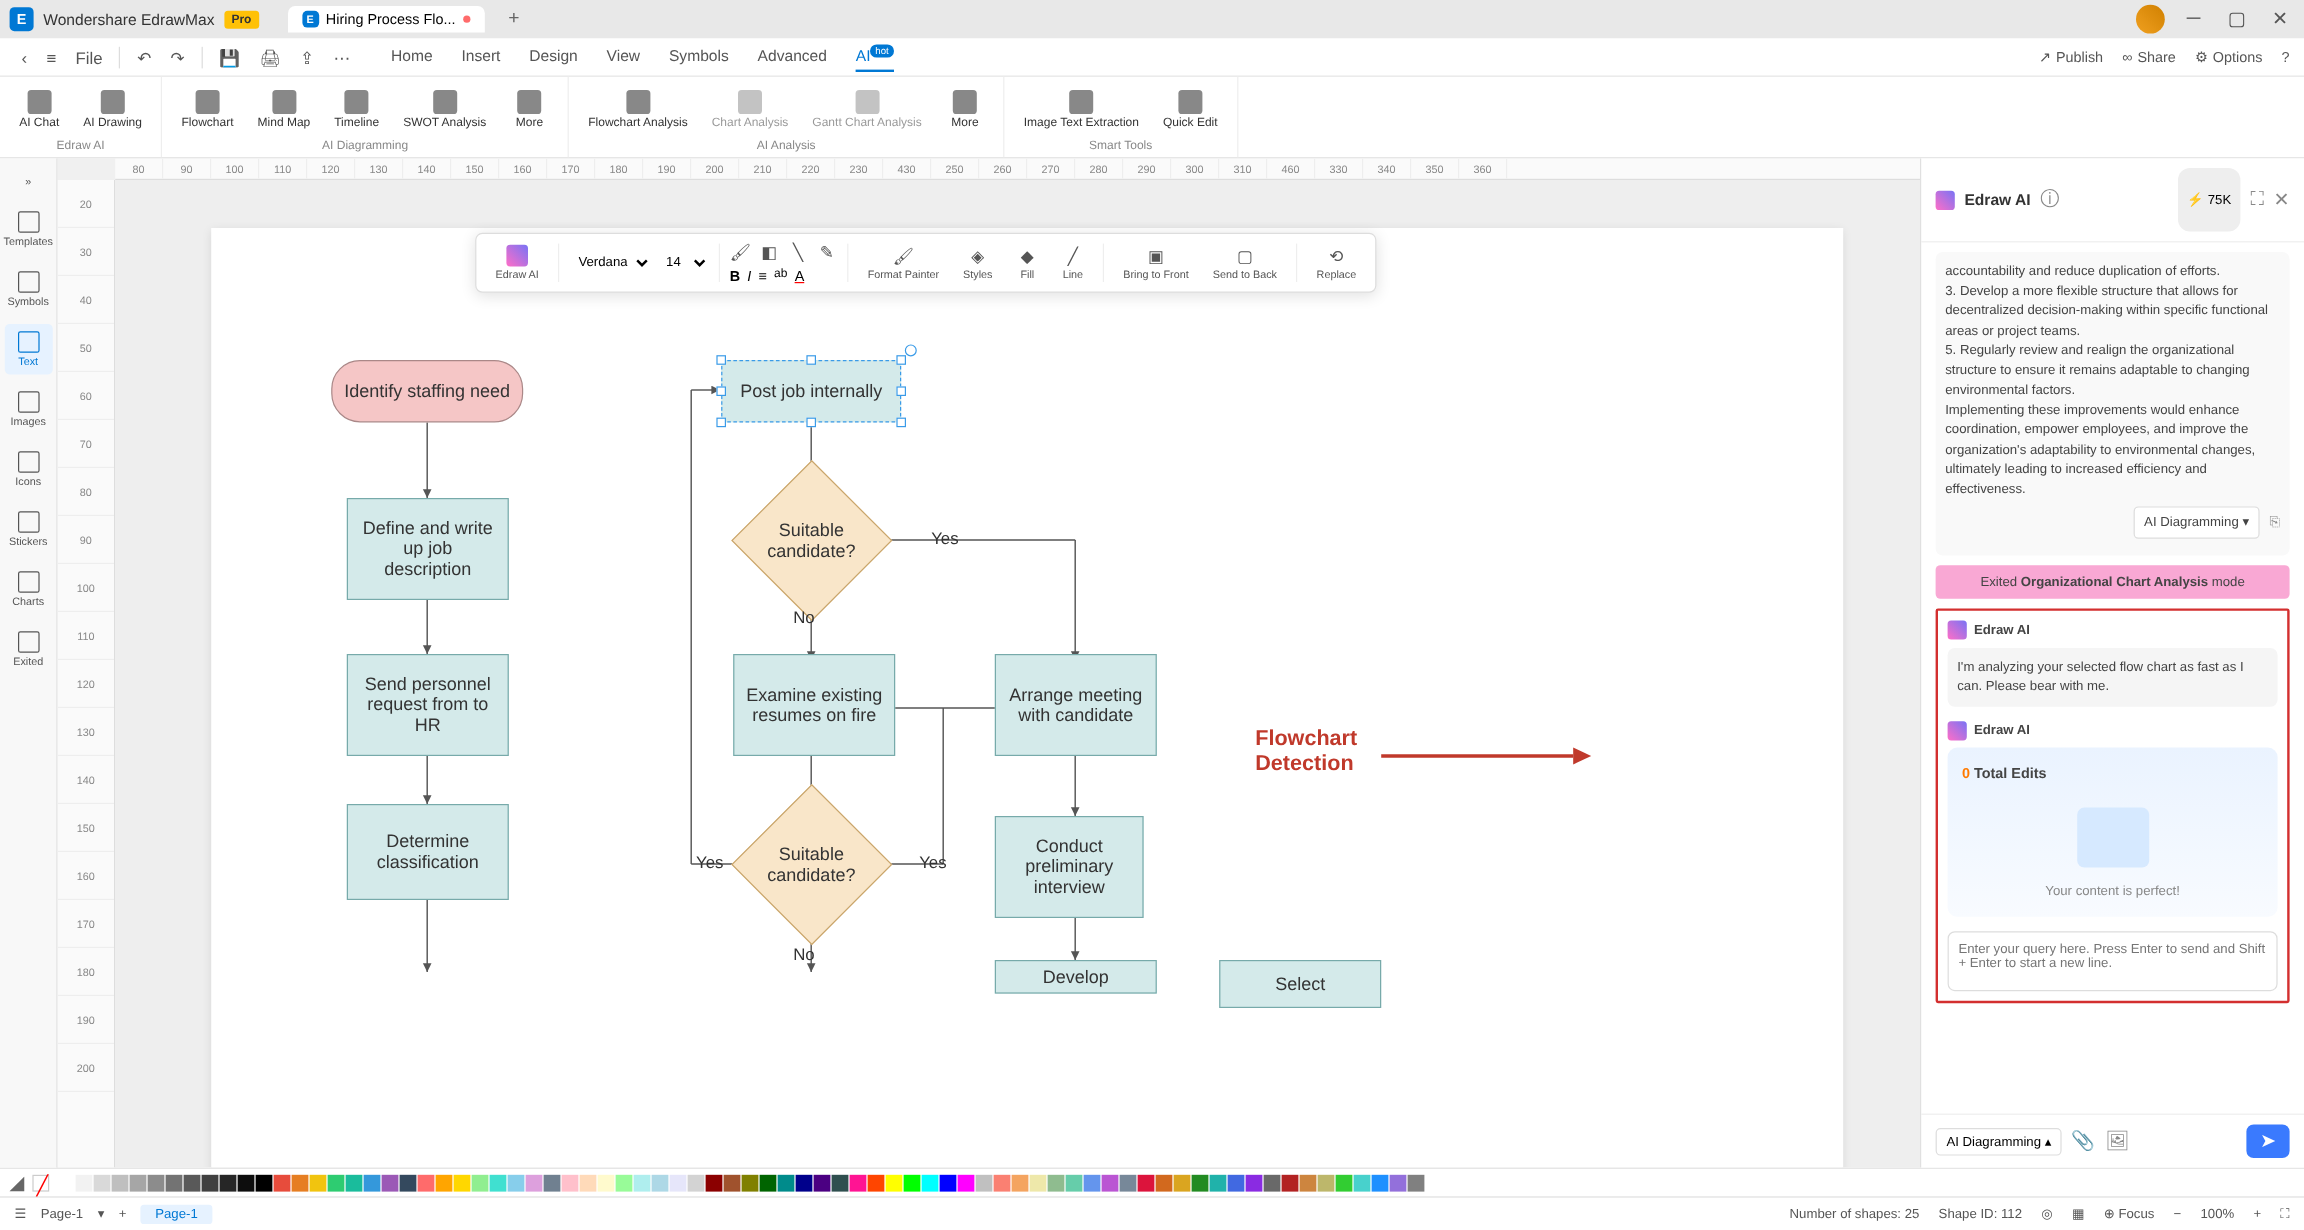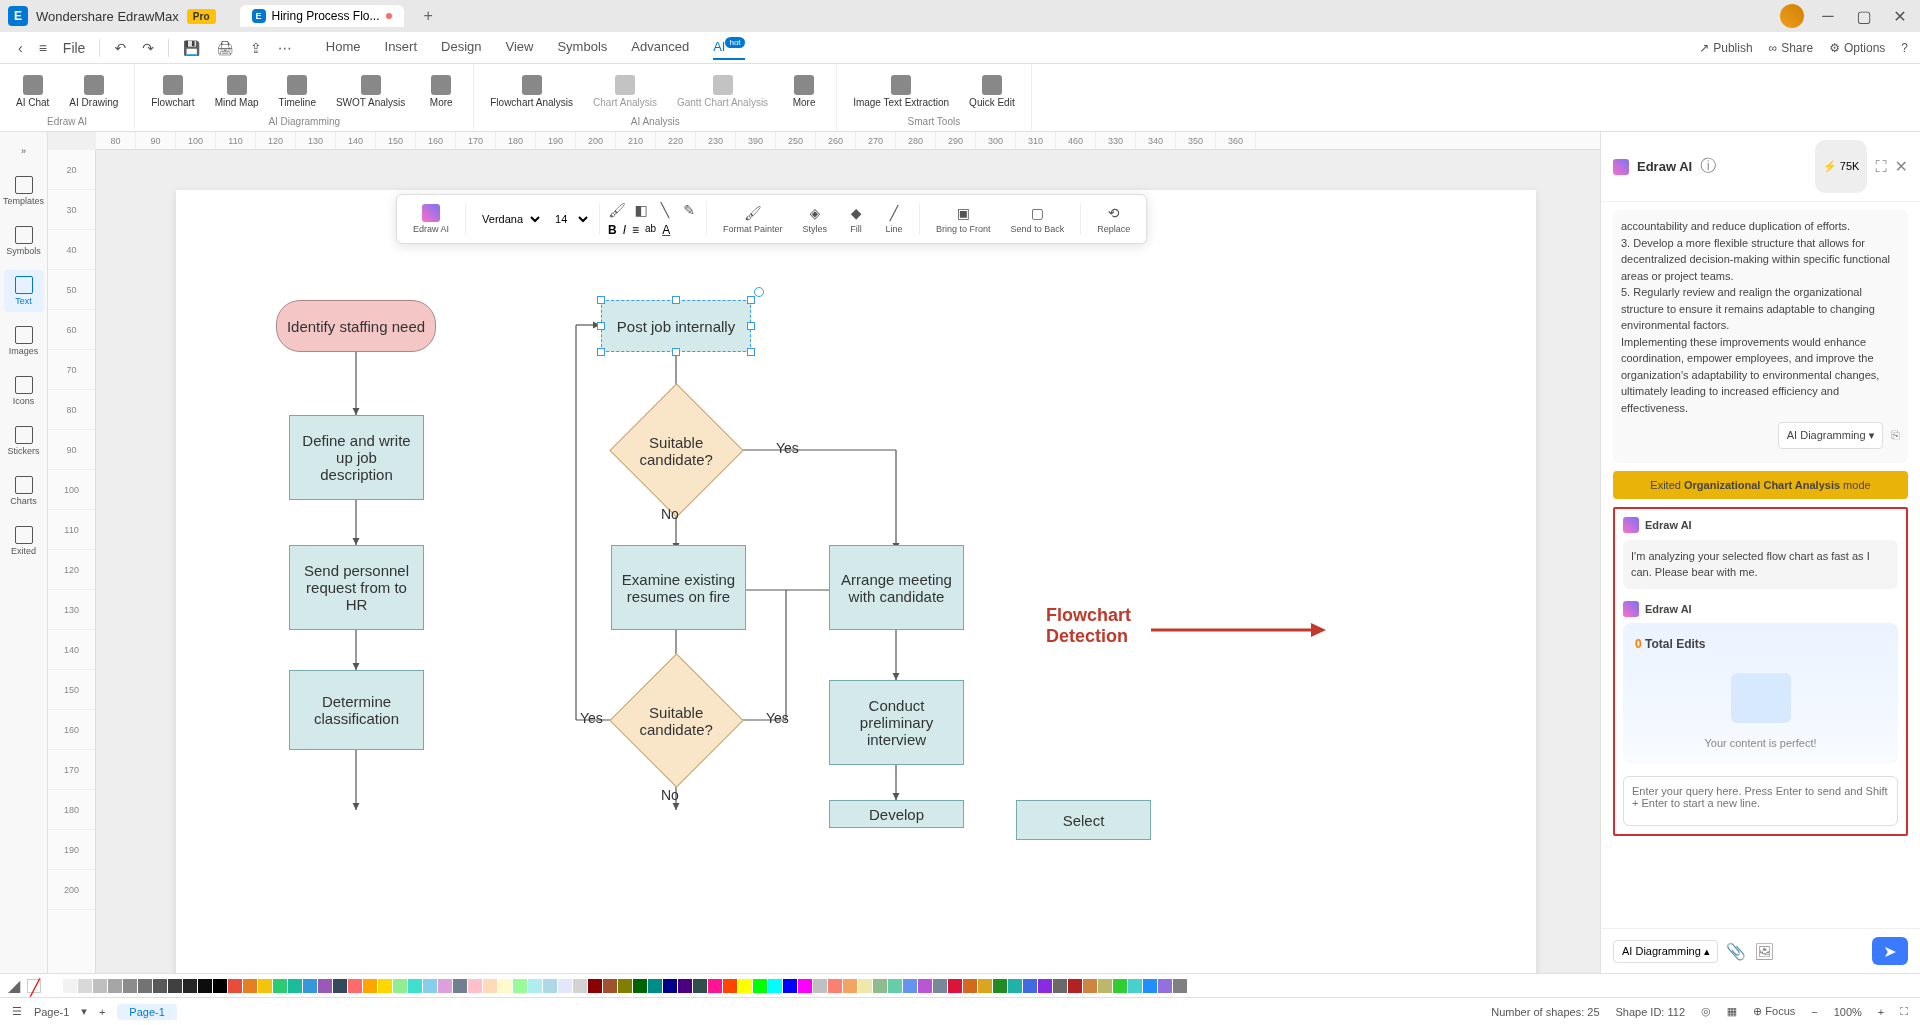--- a/index.html
+++ b/index.html
@@ -78,21 +78,21 @@
 
 
 .rightpanel { width: 320px; background: #fff; border-left: 1px solid #e0e0e0; display: flex; flex-direction: column; }
 .rp-header { display: flex; align-items: center; padding: 8px 12px; border-bottom: 1px solid #eee; gap: 8px; }
 .rp-logo { font-size: 13px; font-weight: bold; color: #333; }
 .rp-token { margin-left: auto; font-size: 11px; background: #eee; padding: 20px 8px; border-radius: 10px; }
 .rp-body { flex: 1; overflow-y: auto; padding: 8px 12px; font-size: 11px; color: #444; line-height: 1.5; }
 .rp-suggestion { background: #f9f9f9; border-radius: 6px; padding: 8px; margin-bottom: 8px; }
 .rp-mode-dropdown { display: flex; justify-content: flex-end; align-items: center; gap: 8px; padding: 6px 0; }
 .rp-mode-btn { border: 1px solid #ddd; padding: 4px 8px; border-radius: 4px; font-size: 11px; background: #fff; cursor: pointer; }
-.rp-exited { text-align: center; background: #eab308; padding: 6px; border-radius: 4px; margin: 8px 0; font-size: 11px; }
+.rp-exited { text-align: center; background: #f9a8d4; padding: 6px; border-radius: 4px; margin: 8px 0; font-size: 11px; }
 .rp-highlight { border: 2px solid #d32f2f; border-radius: 2px; padding: 8px; margin-top: 4px; }
 .rp-ai-msg { margin-bottom: 12px; }
 .rp-ai-header { display: flex; align-items: center; gap: 6px; margin-bottom: 6px; font-size: 11px; font-weight: bold; }
 .rp-ai-logo { width: 16px; height: 16px; background: linear-gradient(45deg, #ff6ec7, #7873f5); border-radius: 3px; }
 .rp-ai-content { background: #f5f5f5; border-radius: 6px; padding: 8px; font-size: 11px; }
 .rp-detect-card { background: linear-gradient(180deg, #eaf3ff, #f8fbff); border-radius: 8px; padding: 12px; text-align: center; }
 .rp-detect-title { text-align: left; font-size: 12px; margin-bottom: 20px; }
 .rp-detect-icon { width: 60px; height: 50px; margin: 0 auto 12px; background: #d6e9ff; border-radius: 6px; position: relative; }
 .rp-detect-msg { color: #888; font-size: 11px; }
 .rp-input-wrap { border: 1px solid #ddd; border-radius: 6px; padding: 8px; margin-top: 12px; min-height: 50px; }
@@ -289,21 +289,21 @@
         <span>140</span>
         <span>150</span>
         <span>160</span>
         <span>170</span>
         <span>180</span>
         <span>190</span>
         <span>200</span>
         <span>210</span>
         <span>220</span>
         <span>230</span>
-        <span>390</span>
+        <span>430</span>
         <span>250</span>
         <span>260</span>
         <span>270</span>
         <span>280</span>
         <span>290</span>
         <span>300</span>
         <span>310</span>
         <span>460</span>
         <span>330</span>
         <span>340</span>
@@ -391,21 +391,21 @@
           </div>
         <div class="shape shape-proc" style="top:355px;left:653px;width:135px;height:85px">
             <span>Arrange meeting with candidate</span>
           </div>
         <div class="shape shape-proc" style="top:480px;left:113px;width:135px;height:80px">
             <span>Determine classification</span>
           </div>
         <div class="shape shape-diamond" style="top:483px;left:453px;width:95px;height:95px">
             <span>Suitable candidate?</span>
           </div>
-        <div class="shape shape-proc" style="top:490px;left:653px;width:135px;height:85px">
+        <div class="shape shape-proc" style="top:490px;left:653px;width:124px;height:85px">
             <span>Conduct preliminary interview</span>
           </div>
         <div class="shape shape-proc" style="top:610px;left:653px;width:135px;height:28px">
             <span>Develop</span>
           </div>
         <div class="shape shape-proc" style="top:610px;left:840px;width:135px;height:40px">
             <span>Select</span>
           </div>
 
         <span class="edge-label" style="top:250px;left:600px">Yes</span>

